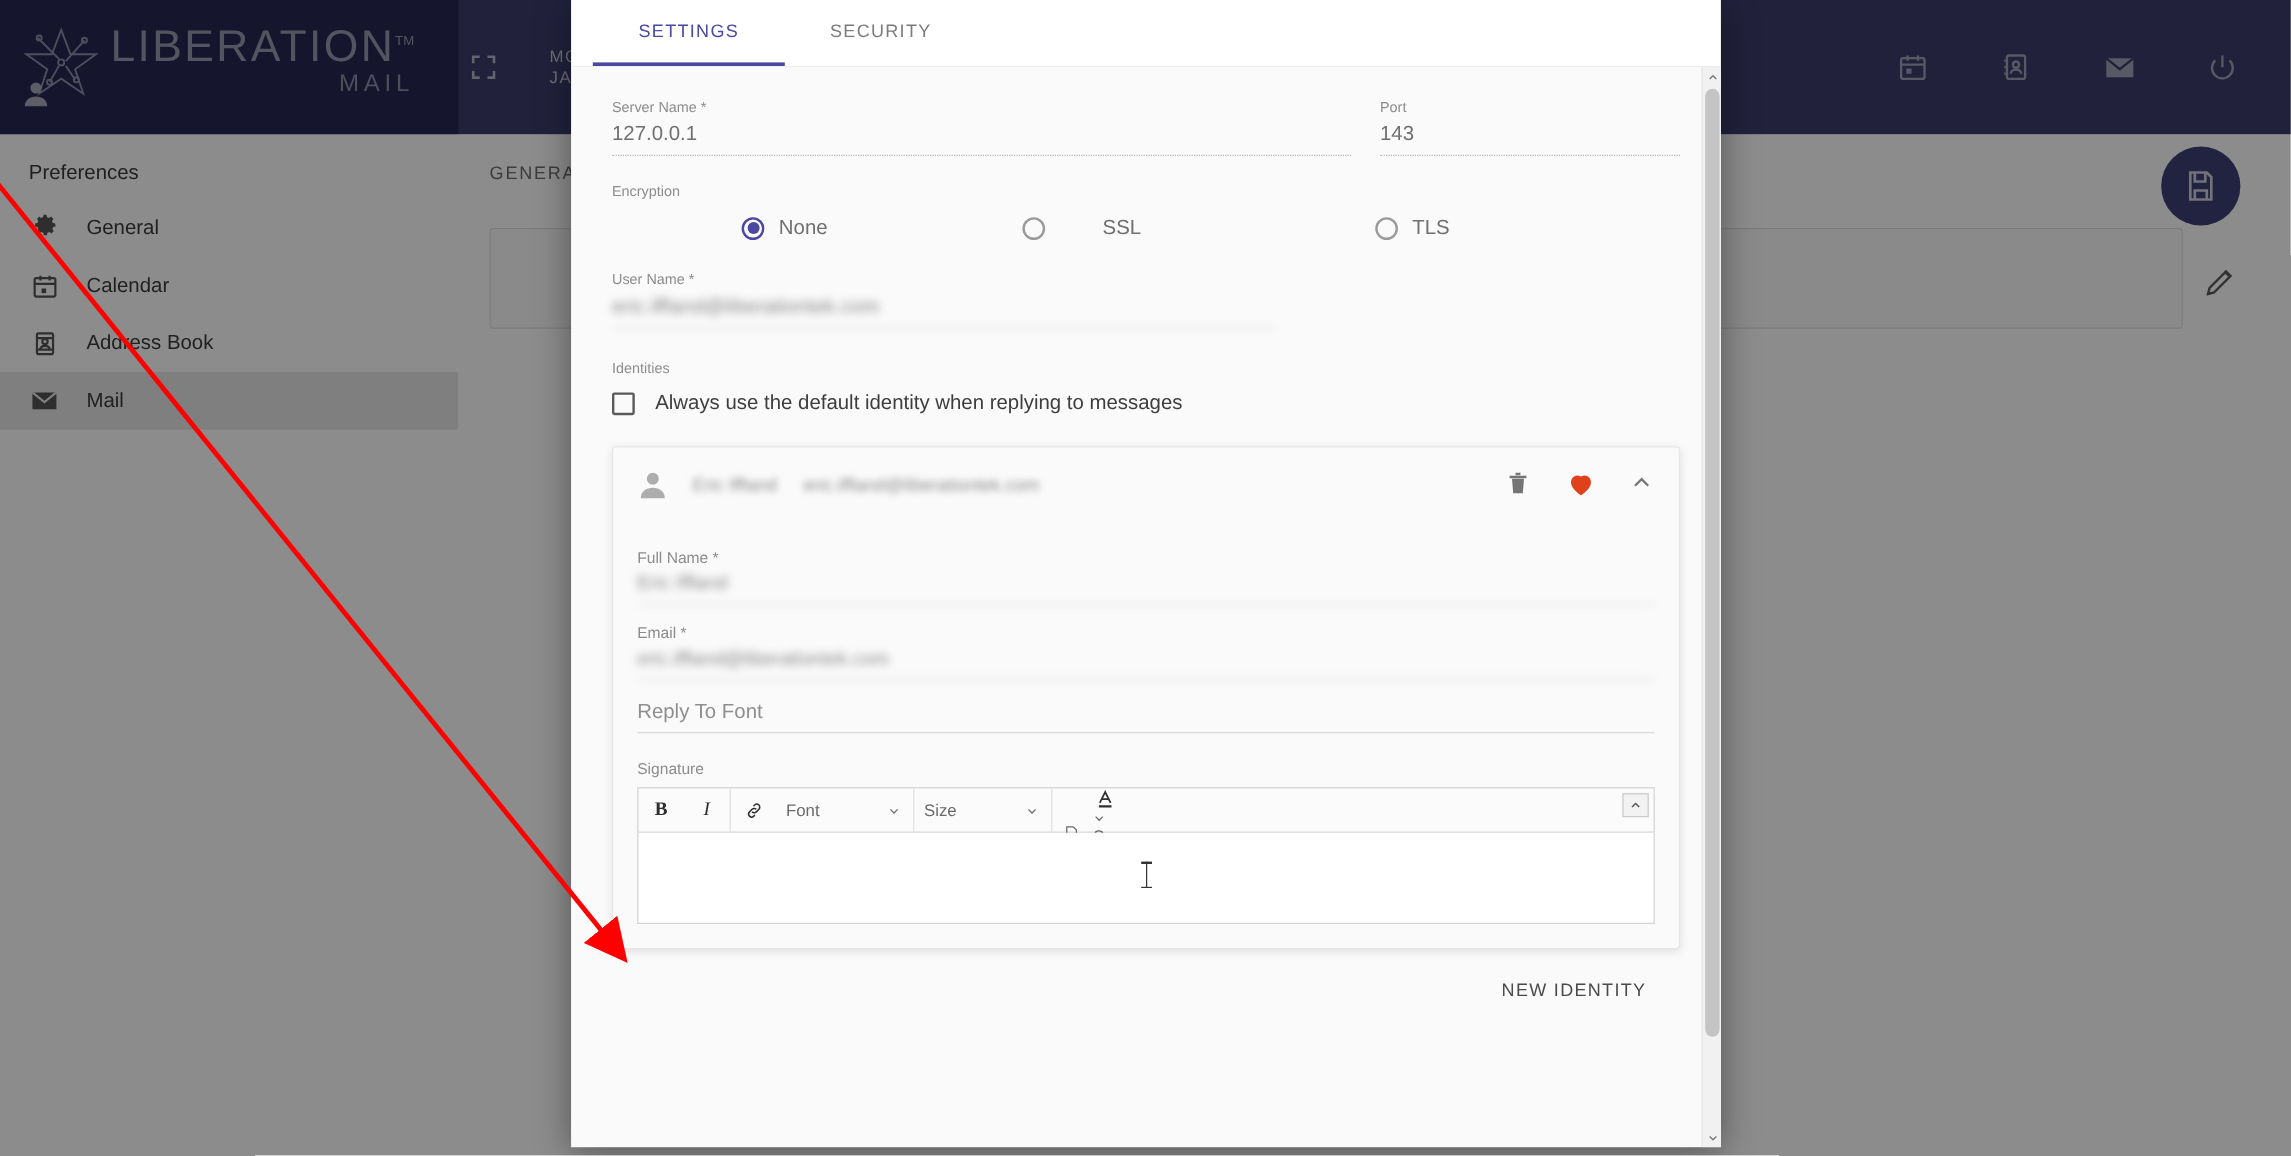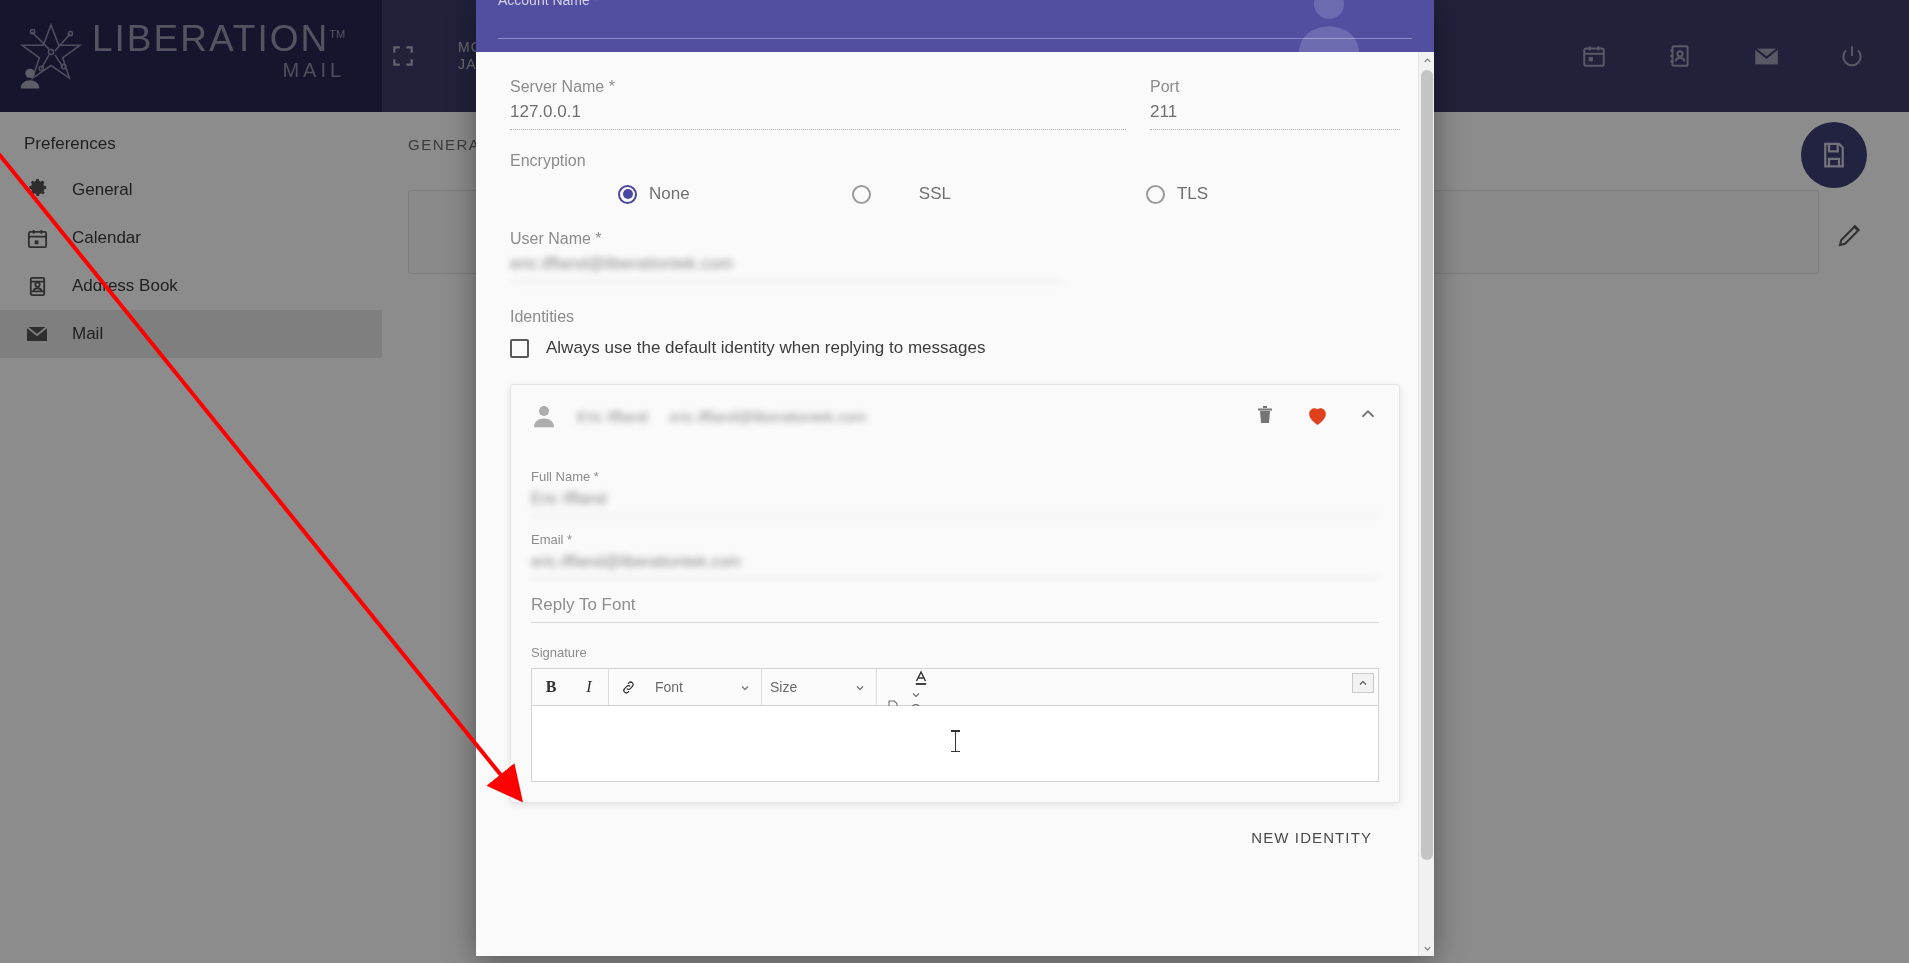--- a/index.html
+++ b/index.html
@@ -135,21 +135,21 @@
     border-bottom: 3px solid transparent;
   }
   .tab.active { color: #4a48a0; border-bottom-color: #4a48a0; font-weight: 500; }
 
   .modal-body {
     flex: 1 1 auto; position: relative; overflow: hidden; background: #fafafa;
   }
   .body-inner { padding: 26px 34px 30px 34px; }
 
   .field-label {
-    font-size: 16px; color: #8c8c8c; margin-bottom: 6px;
+    font-size: 12px; color: #8c8c8c; margin-bottom: 6px;
   }
   .field-val {
     font-size: 17px; color: #6f6f6f; padding-bottom: 7px;
   }
   .field-val.blur { filter: blur(3.4px); color: #8a8a8a; }
   .dotline { border-bottom: 1.5px dotted #b7b7b7; }
   .solidline { border-bottom: 1px solid #d9d9d9; }
 
   .row2 { display: flex; gap: 24px; }
   .col-server { flex: 1 1 auto; }
@@ -402,43 +402,41 @@
             <path d="M8 3v6h7V3M8 21v-6h8v6"></path>
         </svg>
       </span>
     </div>
   </div>
 
   <div class="scrim"></div>
 
   <div class="modal">
 
-    <div class="modal-header">
-      <div class="mh-label">Account Name *</div>
-      <div class="mh-input-line"></div>
-      <span class="mh-avatar">
-        <svg viewBox="0 0 24 24" width="90" height="90" fill="currentColor">
-          <circle cx="12" cy="8" r="4"></circle>
-            <path d="M4 21c0-4.4 3.6-7 8-7s8 2.6 8 7z"></path>
-        </svg>
-      </span>
+
+    <div class="tabs">
+      <div class="tab active">
+        <span>SETTINGS</span>
+      </div>
+      <div class="tab">
+        <span>SECURITY</span>
+      </div>
     </div>
-
 
     <div class="modal-body">
       <div class="body-inner">
 
         <div class="row2">
           <div class="col-server">
             <div class="field-label">Server Name *</div>
             <div class="field-val dotline">127.0.0.1</div>
           </div>
           <div class="col-port">
             <div class="field-label">Port</div>
-            <div class="field-val dotline">211</div>
+            <div class="field-val dotline">143</div>
           </div>
         </div>
 
         <div style="height:22px"></div>
 
         <div>
           <div class="field-label">Encryption</div>
           <div class="radio-row">
             <label class="radio-opt">
               <span class="radio-mark on">

